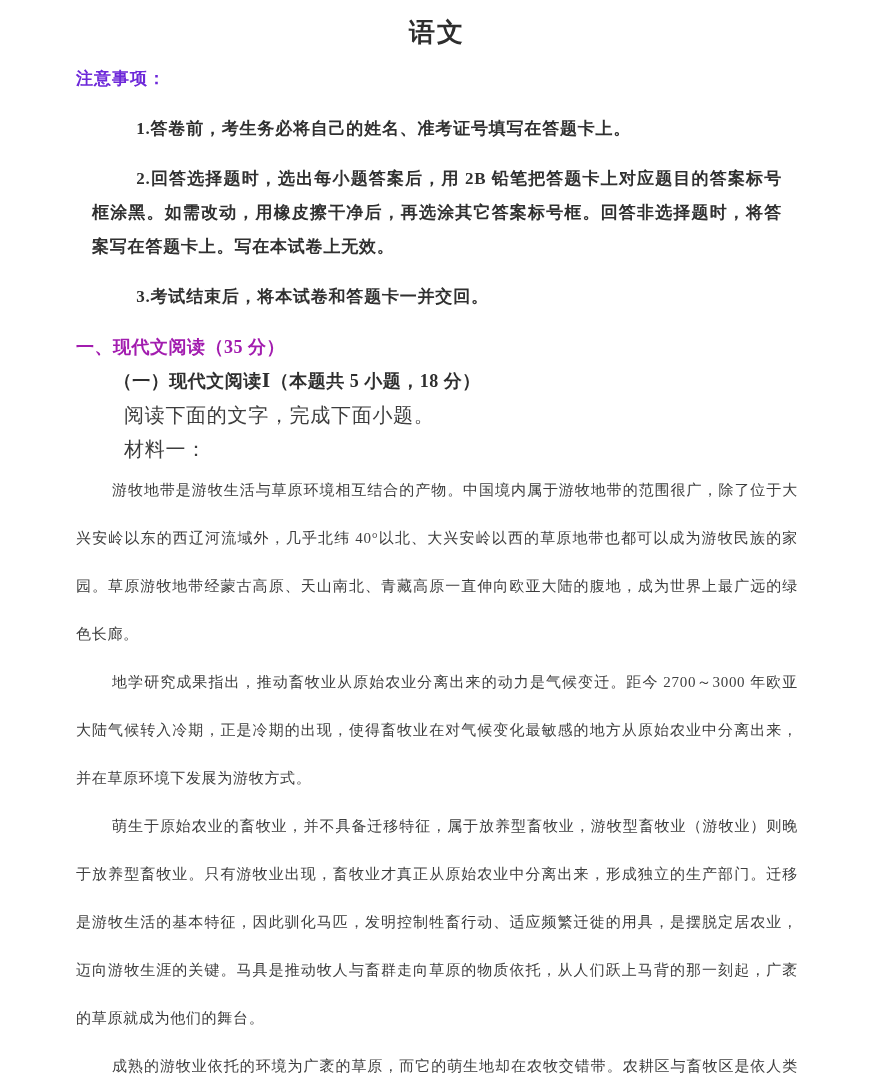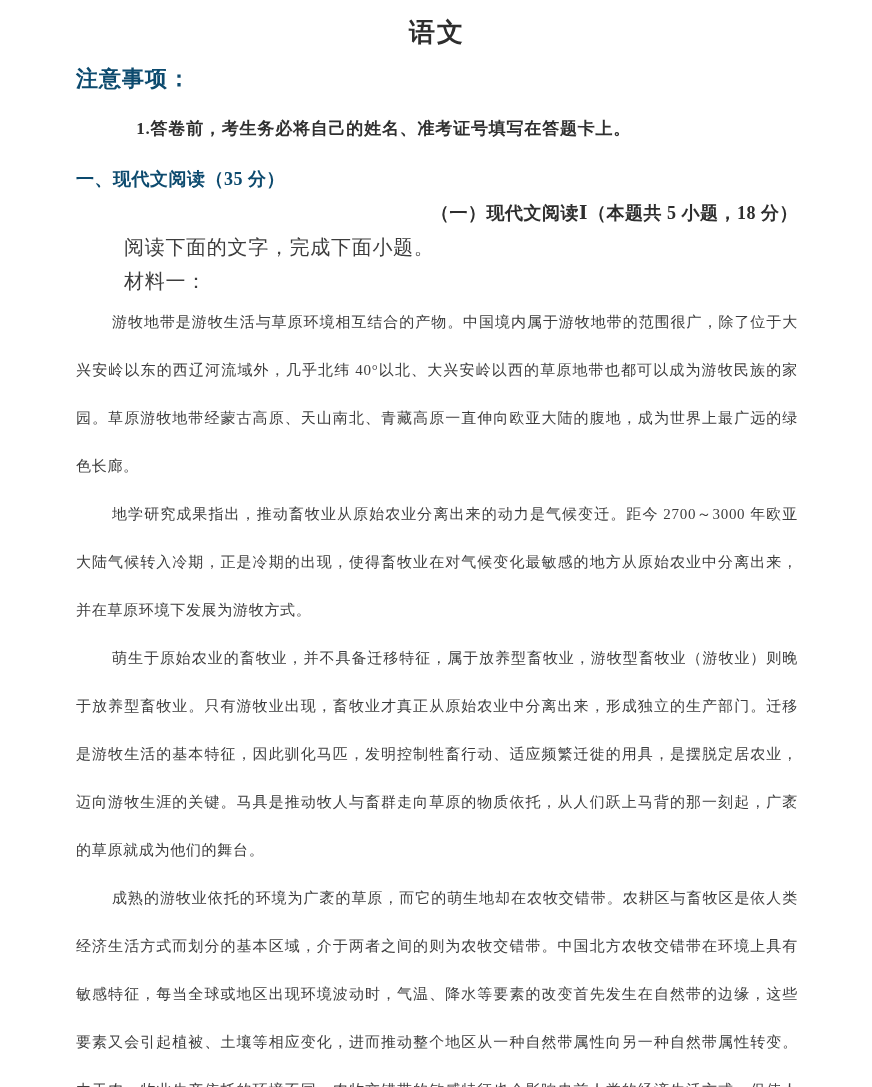--- a/index.html
+++ b/index.html
@@ -24,53 +24,52 @@
   .doc-title {
     margin: 0 0 10px 0;
     text-align: center;
     font-size: 26px;
     line-height: 38px;
     font-weight: bold;
     color: #2e2e2e;
     letter-spacing: 2px;
   }
   .notice-heading {
-    font-size: 22px;
+    font-size: 17px;
     line-height: 34px;
     font-weight: bold;
-    color: #0c4a6e;
+    color: #6d28d9;
     letter-spacing: 1px;
   }
   .notice-item {
     margin: 16px;
     font-size: 17px;
     line-height: 34px;
     font-weight: bold;
     color: #303030;
     text-indent: 2.6em;
     text-align: justify;
     letter-spacing: 0.8px;
   }
   .section-heading {
     margin: 0;
     font-size: 18px;
     line-height: 34px;
     font-weight: bold;
-    color: #0c4a6e;
+    color: #a21caf;
     letter-spacing: 0.5px;
   }
   .subsection-heading {
     margin: 0;
     font-size: 18px;
     line-height: 34px;
     font-weight: bold;
     color: #2e2e2e;
     text-indent: 2.1em;
     letter-spacing: 0.5px;
-    text-align: right;
   }
   .instruction, .material-label {
     margin: 0;
     font-size: 20px;
     line-height: 34px;
     color: #3d3d3d;
     text-indent: 2.4em;
     letter-spacing: 0.7px;
   }
   .body-para {
@@ -86,20 +85,22 @@
 </head>
 <body>
 
 <div class="page">
 
   <h1 class="doc-title">语文</h1>
 
   <div class="notice">
     <div class="notice-heading">注意事项：</div>
     <p class="notice-item">1.答卷前，考生务必将自己的姓名、准考证号填写在答题卡上。</p>
+    <p class="notice-item">2.回答选择题时，选出每小题答案后，用 2B 铅笔把答题卡上对应题目的答案标号框涂黑。如需改动，用橡皮擦干净后，再选涂其它答案标号框。回答非选择题时，将答案写在答题卡上。写在本试卷上无效。</p>
+    <p class="notice-item">3.考试结束后，将本试卷和答题卡一并交回。</p>
   </div>
 
   <div class="reading-section">
     <p class="section-heading">一、现代文阅读（35 分）</p>
     <p class="subsection-heading">（一）现代文阅读Ⅰ（本题共 5 小题，18 分）</p>
     <p class="instruction">阅读下面的文字，完成下面小题。</p>
     <p class="material-label">材料一：</p>
 
     <p class="body-para">游牧地带是游牧生活与草原环境相互结合的产物。中国境内属于游牧地带的范围很广，除了位于大兴安岭以东的西辽河流域外，几乎北纬 40°以北、大兴安岭以西的草原地带也都可以成为游牧民族的家园。草原游牧地带经蒙古高原、天山南北、青藏高原一直伸向欧亚大陆的腹地，成为世界上最广远的绿色长廊。</p>
     <p class="body-para">地学研究成果指出，推动畜牧业从原始农业分离出来的动力是气候变迁。距今 2700～3000 年欧亚大陆气候转入冷期，正是冷期的出现，使得畜牧业在对气候变化最敏感的地方从原始农业中分离出来，并在草原环境下发展为游牧方式。</p>

